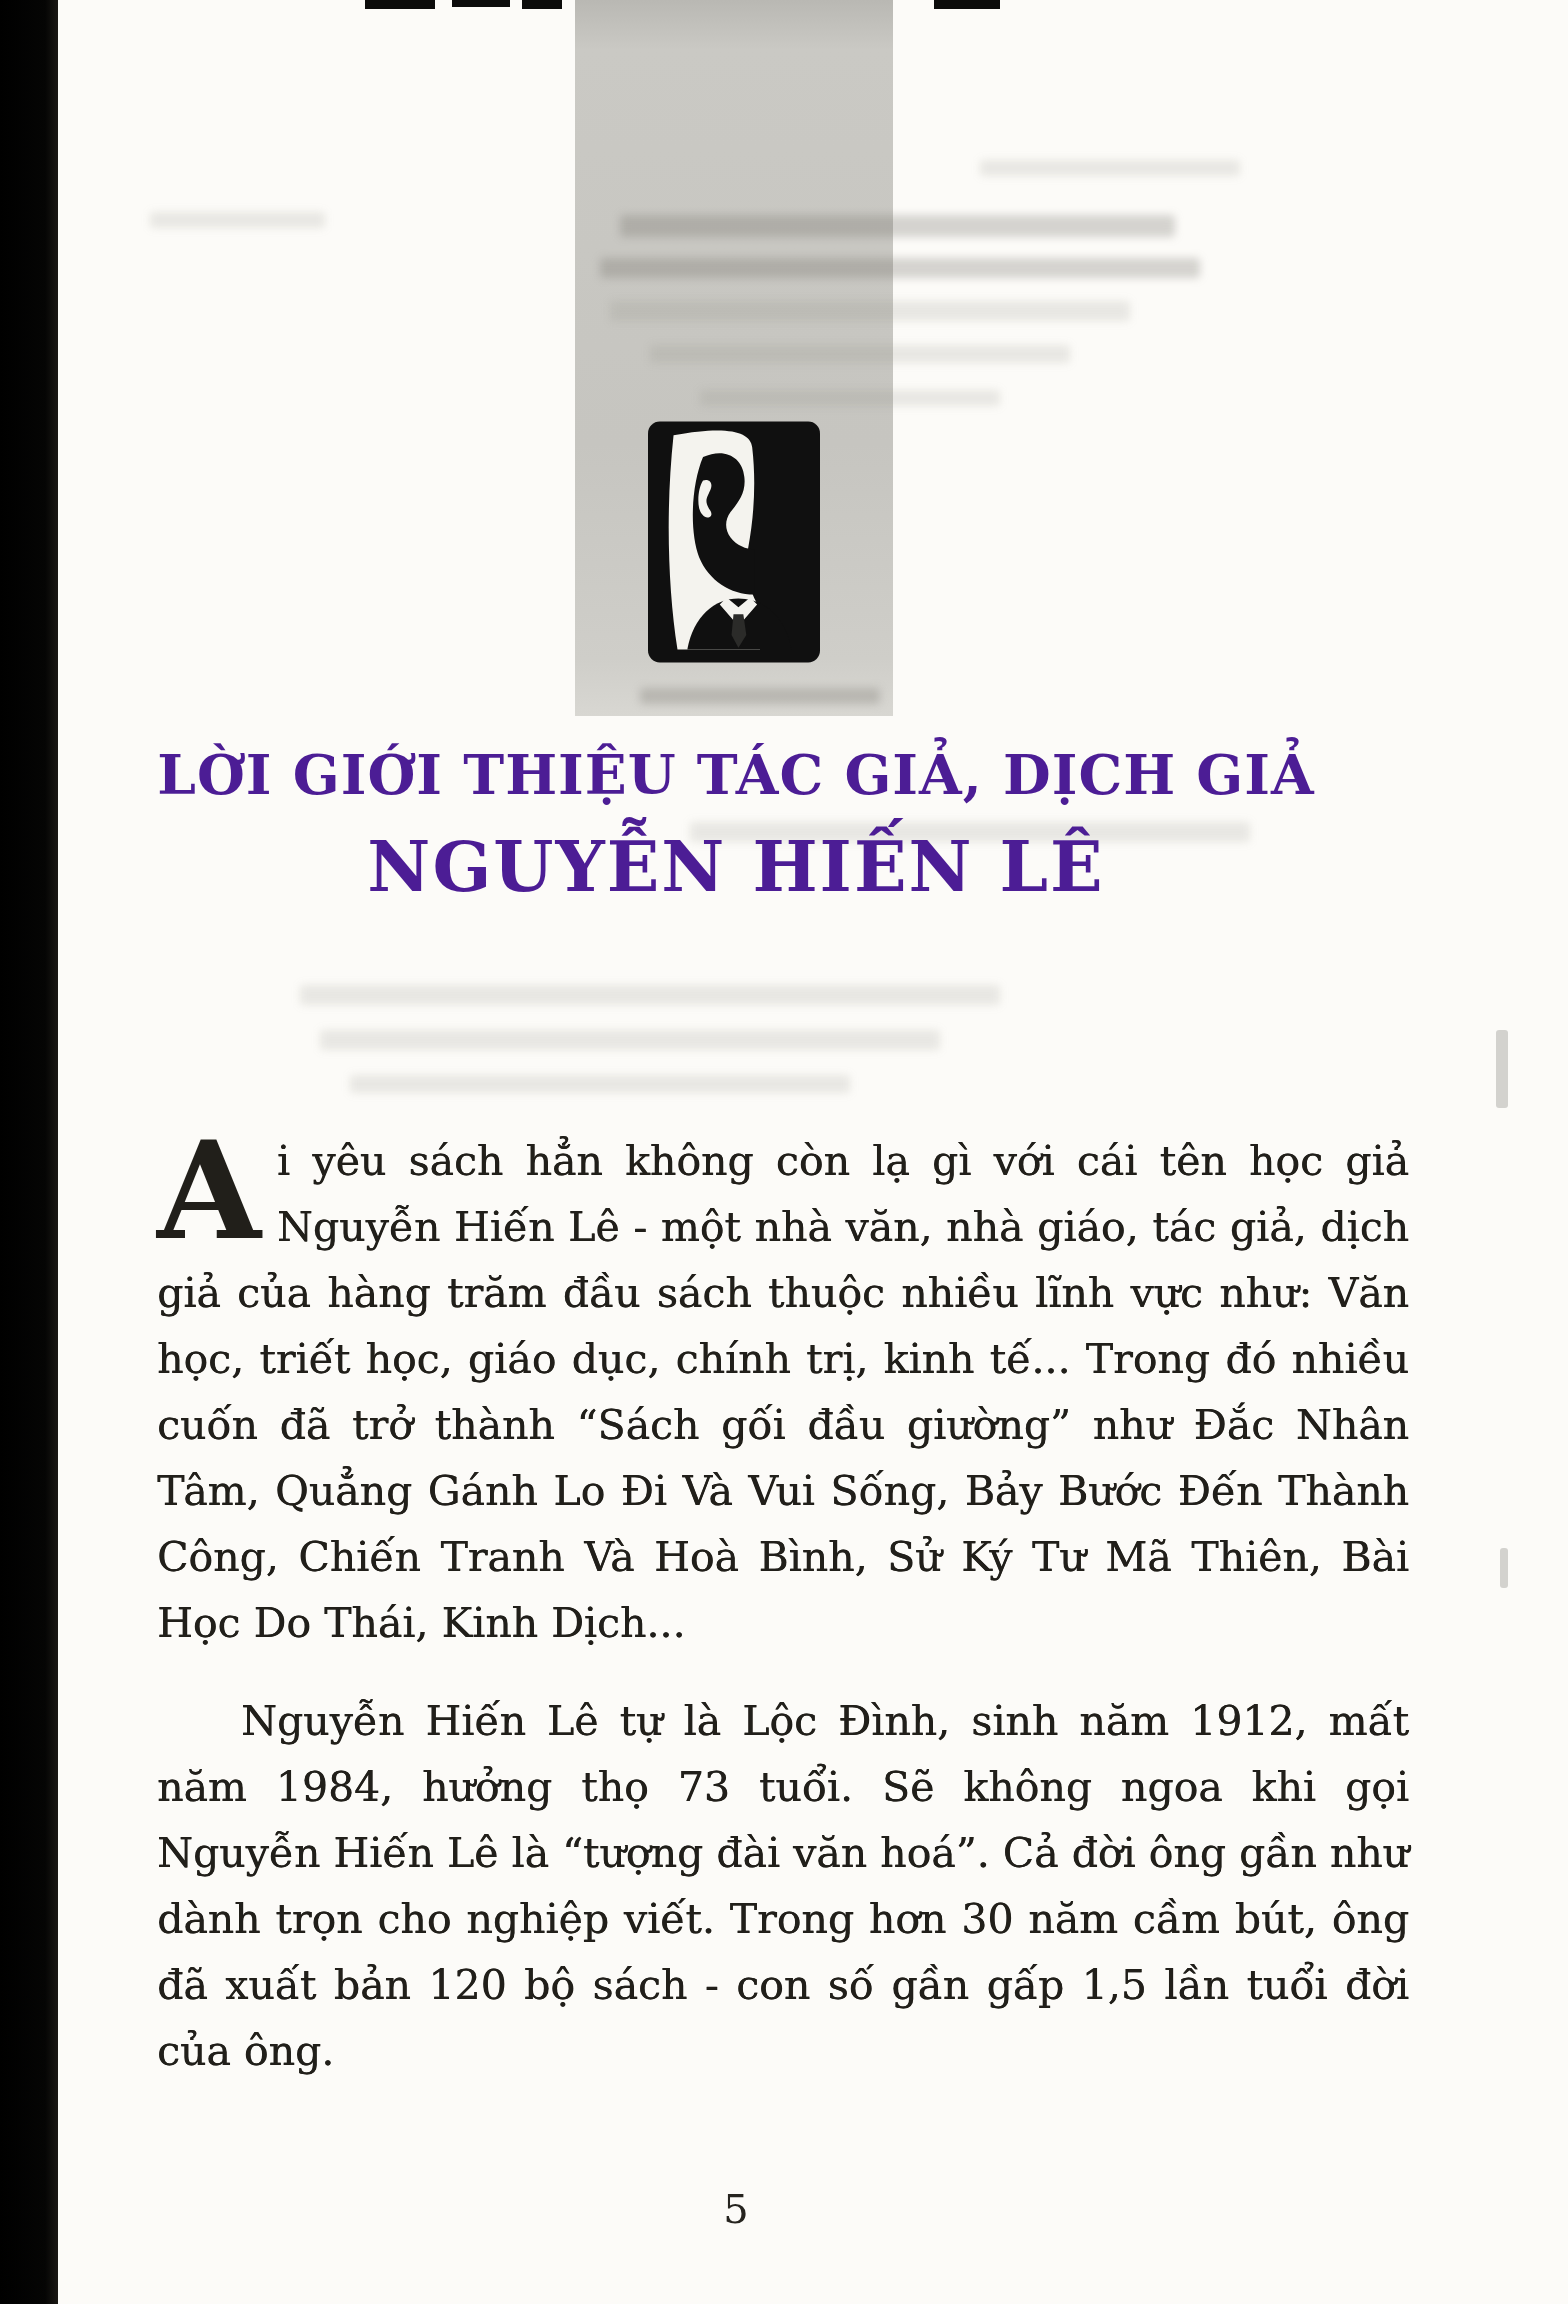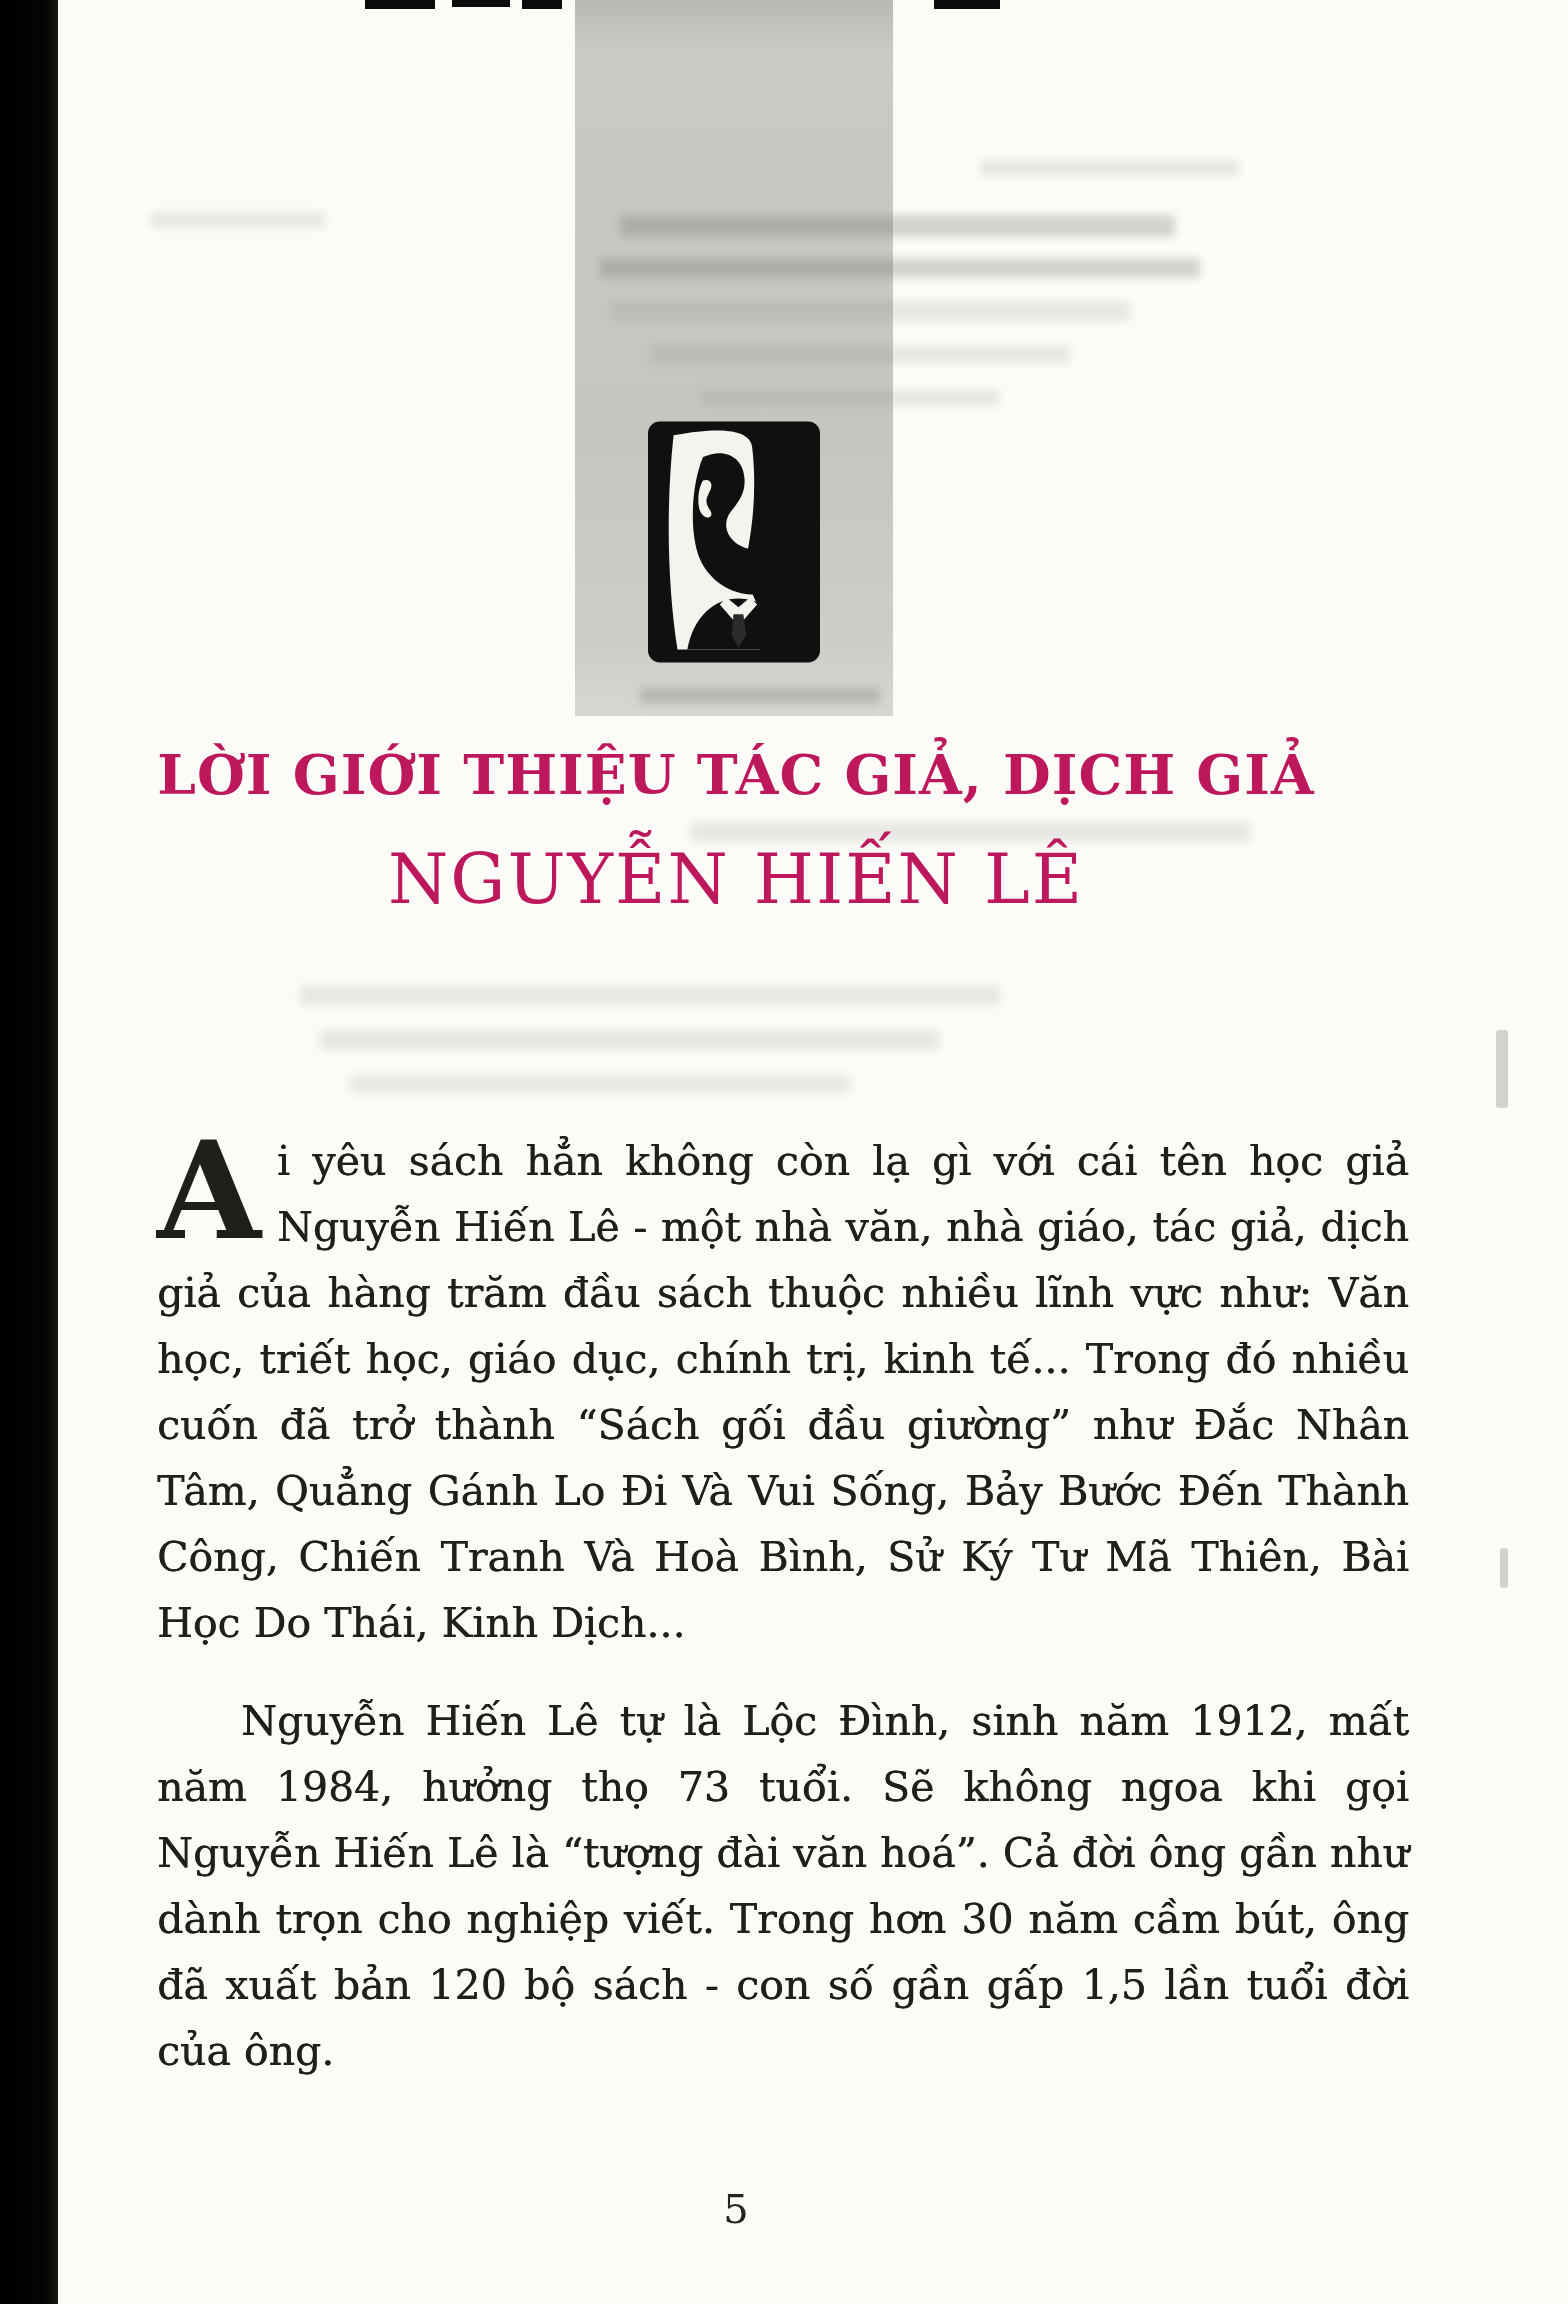--- a/index.html
+++ b/index.html
@@ -19,23 +19,23 @@
   .frag5{left:934px;width:66px;height:9px;}
   
   .gray-strip{position:absolute;left:575px;top:0;width:318px;height:716px;
     background:linear-gradient(180deg,#b9b8b3 0%,#cac9c4 7%,#c6c5c0 62%,#cfcec9 92%,#d8d7d2 100%);}
   .logo{position:absolute;left:648px;top:420px;width:172px;height:244px;}
   
   .smudge{position:absolute;background:rgba(138,135,124,0.17);filter:blur(4px);border-radius:4px;}
   .smudge.dark{background:rgba(110,108,100,0.28);}
   .right-sliver{position:absolute;background:#d3d2ce;border-radius:3px;}
   
-  .heading{position:absolute;left:80px;top:742px;width:1312px;text-align:center;color:#be185d;}
+  .heading{position:absolute;left:80px;top:742px;width:1312px;text-align:center;color:#4c1d95;}
   .h1{font-size:55px;font-weight:bold;letter-spacing:1px;}
-  .h2{font-size:69px;font-weight:normal;margin-top:32px;letter-spacing:2px;}
+  .h2{font-size:69px;font-weight:bold;margin-top:19px;letter-spacing:2px;}
   
   .body-text{position:absolute;left:157px;top:1128px;width:1252px;
     font-size:41px;line-height:66px;text-align:justify;
     text-shadow:0.4px 0 0 currentColor;}
   .para{margin:0 0 32px 0;}
   .para.indented{text-indent:84px;}
   .dropcap{float:left;font-size:134px;line-height:102px;font-weight:bold;
     padding:12px 16px 0 0;text-shadow:none;}
   
   .pagenum{position:absolute;left:80px;top:2186px;width:1312px;text-align:center;

